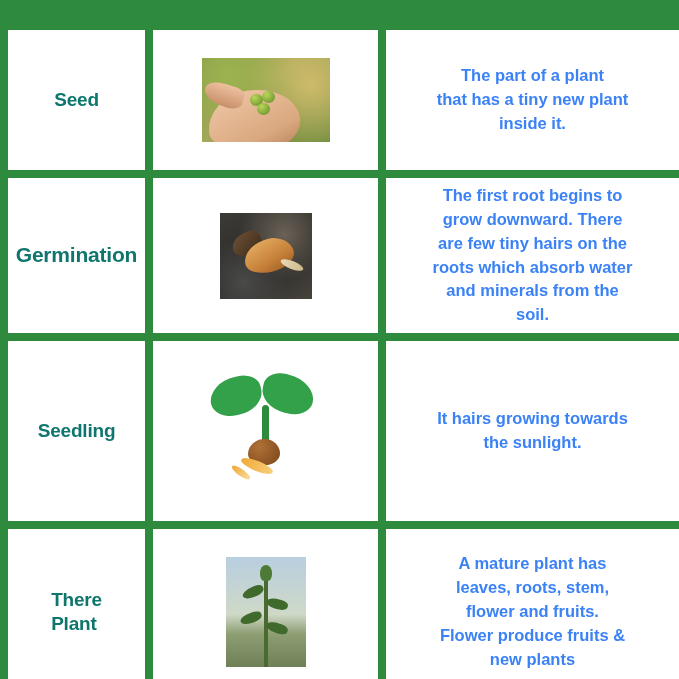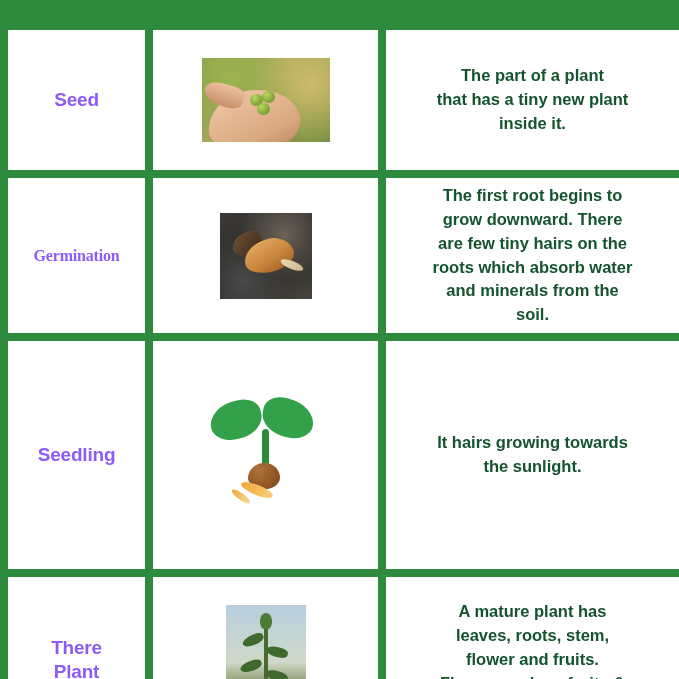--- a/index.html
+++ b/index.html
@@ -38,21 +38,21 @@
 
   .row {
     display: flex;
     gap: 8px;
     flex: 0 0 auto;
     box-sizing: border-box;
   }
 
   .row-seed      { height: 140px; }
   .row-germ      { height: 155px; }
-  .row-seedling  { height: 228px; }
+  .row-seedling  { height: 180px; }
   .row-mature    { height: 166px; }
 
   .cell {
     background: #ffffff;
     box-sizing: border-box;
     display: flex;
     align-items: center;
     justify-content: center;
     overflow: hidden;
   }
@@ -68,34 +68,32 @@
   }
   .cell-desc {
     flex: 1 1 auto;
     margin-right: 0;
     padding: 6px 14px;
   }
 
   .stage-label {
     font-weight: bold;
     font-size: 19px;
-    color: #8b5cf6;
-    text-align: center;
+    color: #0f766e;
     line-height: 1.25;
     letter-spacing: -0.2px;
   }
   .stage-label.small {
-    font-size: 16px;
-    font-family: Liberation Serif, serif;
+    font-size: 21px;
   }
 
   .desc-text {
     font-weight: bold;
     font-size: 16.5px;
-    color: #14532d;
+    color: #3b82f6;
     text-align: center;
     line-height: 1.45;
     white-space: pre-line;
   }
 
   
   .pic {
     position: relative;
     overflow: hidden;
   }

